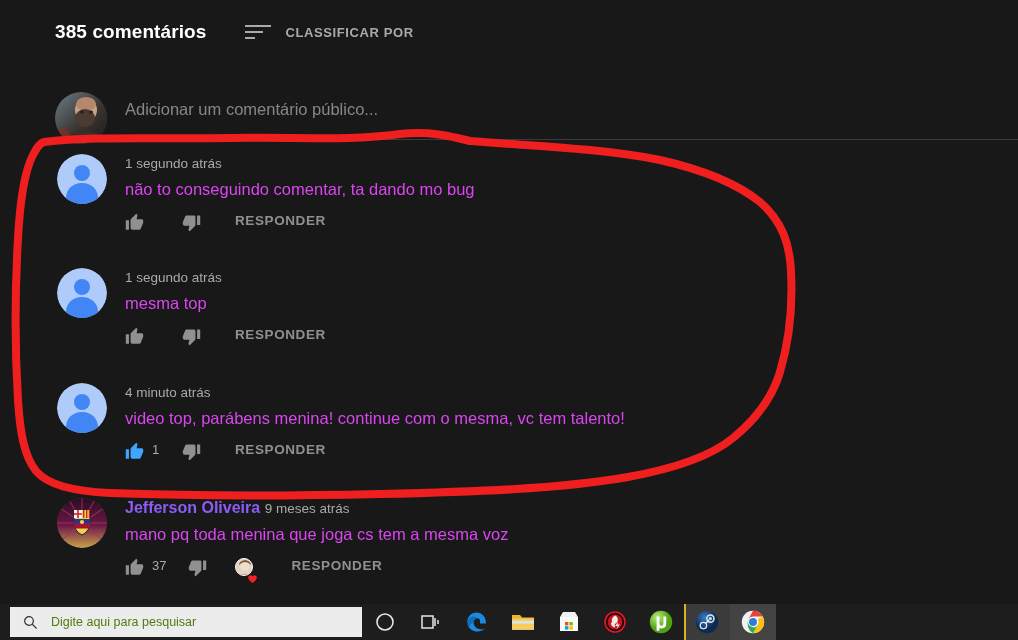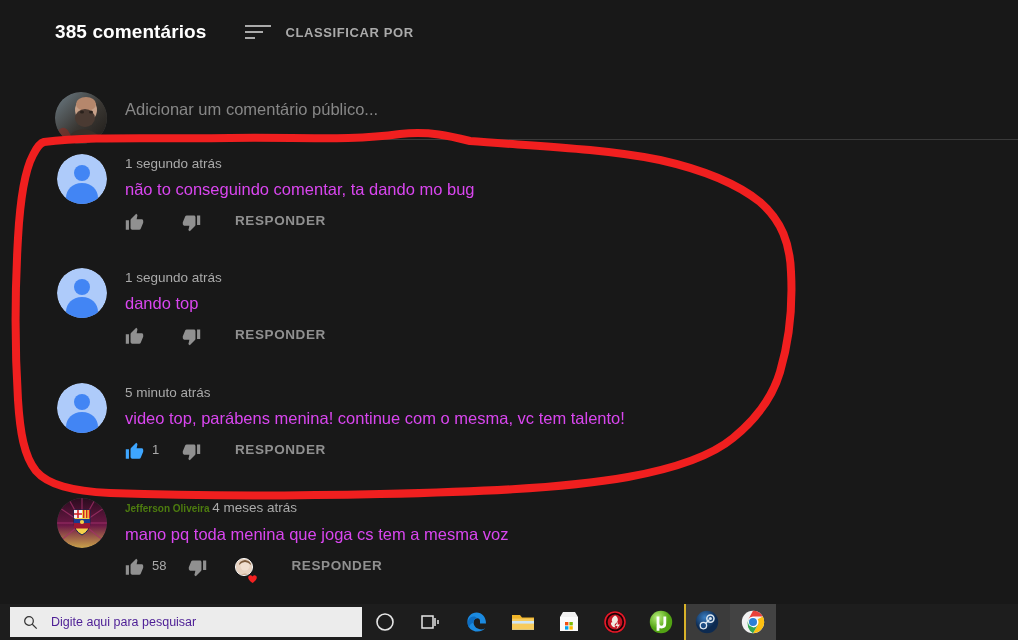--- a/index.html
+++ b/index.html
@@ -51,21 +51,21 @@
   
   .thread { position:absolute; left:0; top:154px; width:1018px; }
   .comment { position:relative; width:1018px; }
   .c-avatar {
     position:absolute; left:57px; top:0;
     width:50px; height:50px; border-radius:50%; overflow:hidden;
     background:#3a3a3a;
   }
   .c-body { position:absolute; left:125px; top:0; right:0; }
   .c-meta { font-size:13.5px; line-height:20px; white-space:nowrap; }
-  .c-author { color:#4d7c0f; font-weight:bold; font-size:10px; }
+  .c-author { color:#8b5cf6; font-weight:bold; font-size:16px; }
   .c-time { color:#aaa; font-size:13.5px; }
   .c-text {
     color:#d946ef; font-size:16.5px; line-height:23px;
     margin-top:4px; white-space:nowrap;
   }
   .c-actions {
     display:flex; margin-top:12px; height:22px;
   }
   .ic { width:19px; height:19px; display:block; flex:none; cursor:pointer; }
   .ic-down { margin-left:22px; }
@@ -100,21 +100,21 @@
   .taskbar {
     position:absolute; left:0; bottom:0; width:1018px; height:36px;
     background:#1d1d1d;
   }
   .tb-search {
     position:absolute; left:10px; top:3px; width:352px; height:30px;
     background:#ececec; display:flex; align-items:center;
   }
   .tb-search-icon { margin-left:13px; width:15px; height:15px; display:block; }
   .tb-search-text {
-    margin-left:13px; color:#4c1d95; font-size:12.5px;
+    margin-left:13px; color:#4d7c0f; font-size:12.5px;
   }
   .tb-icons {
     position:absolute; left:362px; top:0; height:36px;
     display:flex; align-items:center;
   }
   .tb-item {
     width:46px; height:36px; display:flex; align-items:center;
     justify-content:center; position:relative; cursor:pointer;
   }
   .tb-item.active-hl { background:#3b3b3b; }
@@ -210,21 +210,21 @@
         <svg viewBox="0 0 50 50" width="50" height="50">
           <circle cx="25" cy="25" r="25" fill="#aecbfa"></circle>
           <circle cx="25" cy="19" r="8" fill="#4285f4"></circle>
           <path d="M25 29 C15 29 9 36 9 44 L9 50 L41 50 L41 44 C41 36 35 29 25 29 Z" fill="#4285f4"></path>
         </svg>
       </div>
       <div class="c-body">
         <div class="c-meta">
           <span class="c-time">1 segundo atrás</span>
         </div>
-        <div class="c-text">dando top</div>
+        <div class="c-text">mesma top</div>
         <div class="c-actions">
           <span class="ic">
             <svg viewBox="0 0 24 24" width="19" height="19">
               <path fill="#909090" d="M1 21h4V9H1v12zm22-11c0-1.1-.9-2-2-2h-6.31l.95-4.57.03-.32c0-.41-.17-.79-.44-1.06L14.17 1 7.59 7.59C7.22 7.95 7 8.45 7 9v10c0 1.1.9 2 2 2h9c.83 0 1.54-.5 1.84-1.22l3.02-7.05c.09-.23.14-.47.14-.73v-2z"></path>
             </svg>
           </span>
           <span class="vote-count"></span>
           <span class="ic ic-down">
             <svg viewBox="0 0 24 24" width="19" height="19">
               <path fill="#909090" d="M15 3H6c-.83 0-1.54.5-1.84 1.22l-3.02 7.05c-.09.23-.14.47-.14.73v2c0 1.1.9 2 2 2h6.31l-.95 4.57-.3.32c0 .41.17.79.44 1.06L9.83 23l6.59-6.59c.36-.36.58-.86.58-1.41V5c0-1.1-.9-2-2-2zm4 0v12h4V3h-4z"></path>
@@ -238,21 +238,21 @@
     <div class="comment" style="height:115px">
       <div class="c-avatar">
         <svg viewBox="0 0 50 50" width="50" height="50">
           <circle cx="25" cy="25" r="25" fill="#aecbfa"></circle>
           <circle cx="25" cy="19" r="8" fill="#4285f4"></circle>
           <path d="M25 29 C15 29 9 36 9 44 L9 50 L41 50 L41 44 C41 36 35 29 25 29 Z" fill="#4285f4"></path>
         </svg>
       </div>
       <div class="c-body">
         <div class="c-meta">
-          <span class="c-time">5 minuto atrás</span>
+          <span class="c-time">4 minuto atrás</span>
         </div>
         <div class="c-text">video top, parábens menina! continue com o mesma, vc tem talento!</div>
         <div class="c-actions">
           <span class="ic">
             <svg viewBox="0 0 24 24" width="19" height="19">
               <path fill="#3ea6ff" d="M1 21h4V9H1v12zm22-11c0-1.1-.9-2-2-2h-6.31l.95-4.57.03-.32c0-.41-.17-.79-.44-1.06L14.17 1 7.59 7.59C7.22 7.95 7 8.45 7 9v10c0 1.1.9 2 2 2h9c.83 0 1.54-.5 1.84-1.22l3.02-7.05c.09-.23.14-.47.14-.73v-2z"></path>
             </svg>
           </span>
           <span class="vote-count">1</span>
           <span class="ic ic-down">
@@ -298,30 +298,30 @@
             <path d="M26 12 h1.4 v8 h-1.4 Z M29 12 h1.4 v8 h-1.4 Z M31.8 12 h1.2 v8 h-1.2 Z" fill="#cf2222"></path>
             <path d="M17 21 h16 v4 h-16 Z" fill="#1a3a8f"></path>
             <path d="M17 25 h16 v3.5 q0 1 -.3 2 h-15.4 q-.3 -1 -.3 -2 Z" fill="#9c1631"></path>
             <circle cx="25" cy="24" r="2.1" fill="#f5d14a"></circle>
           </g>
         </svg>
       </div>
       <div class="c-body">
         <div class="c-meta">
           <span class="c-author">Jefferson Oliveira </span>
-          <span class="c-time">4 meses atrás</span>
+          <span class="c-time">9 meses atrás</span>
         </div>
         <div class="c-text">mano pq toda menina que joga cs tem a mesma voz</div>
         <div class="c-actions">
           <span class="ic">
             <svg viewBox="0 0 24 24" width="19" height="19">
               <path fill="#909090" d="M1 21h4V9H1v12zm22-11c0-1.1-.9-2-2-2h-6.31l.95-4.57.03-.32c0-.41-.17-.79-.44-1.06L14.17 1 7.59 7.59C7.22 7.95 7 8.45 7 9v10c0 1.1.9 2 2 2h9c.83 0 1.54-.5 1.84-1.22l3.02-7.05c.09-.23.14-.47.14-.73v-2z"></path>
             </svg>
           </span>
-          <span class="vote-count">58</span>
+          <span class="vote-count">37</span>
           <span class="ic ic-down">
             <svg viewBox="0 0 24 24" width="19" height="19">
               <path fill="#909090" d="M15 3H6c-.83 0-1.54.5-1.84 1.22l-3.02 7.05c-.09.23-.14.47-.14.73v2c0 1.1.9 2 2 2h6.31l-.95 4.57-.3.32c0 .41.17.79.44 1.06L9.83 23l6.59-6.59c.36-.36.58-.86.58-1.41V5c0-1.1-.9-2-2-2zm4 0v12h4V3h-4z"></path>
             </svg>
           </span>
           <span class="heart-badge">
             <span class="heart-av">
               <svg viewBox="0 0 18 18" width="18" height="18">
                 <rect width="18" height="18" fill="#e7d3c2"></rect>
                 <circle cx="9" cy="7" r="4.5" fill="#f0dfd0"></circle>

